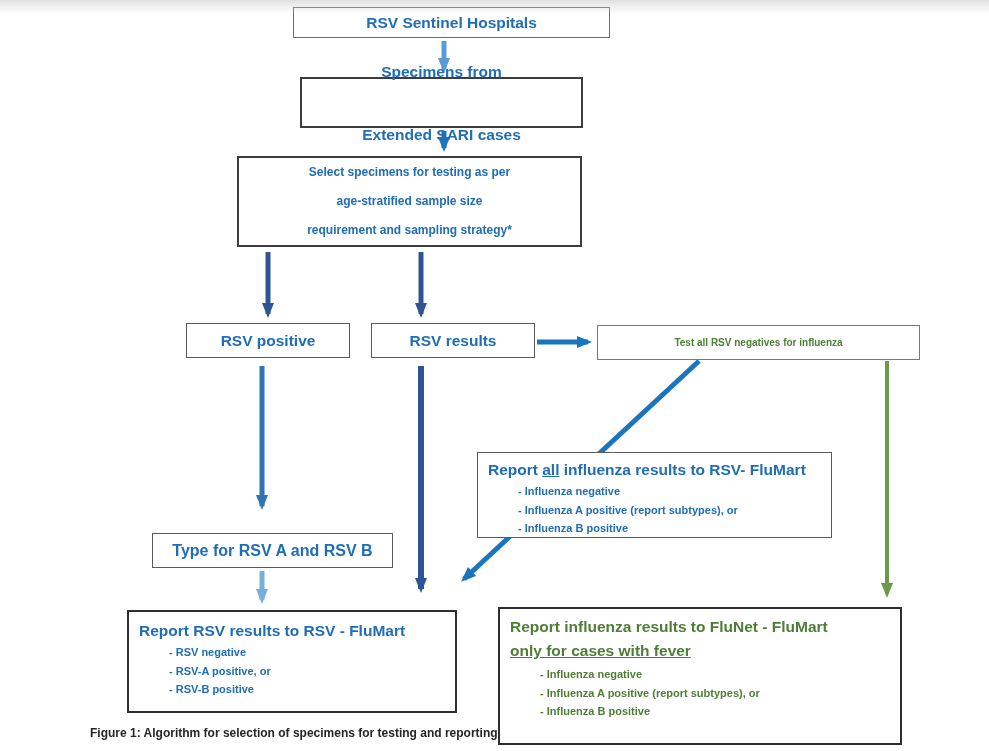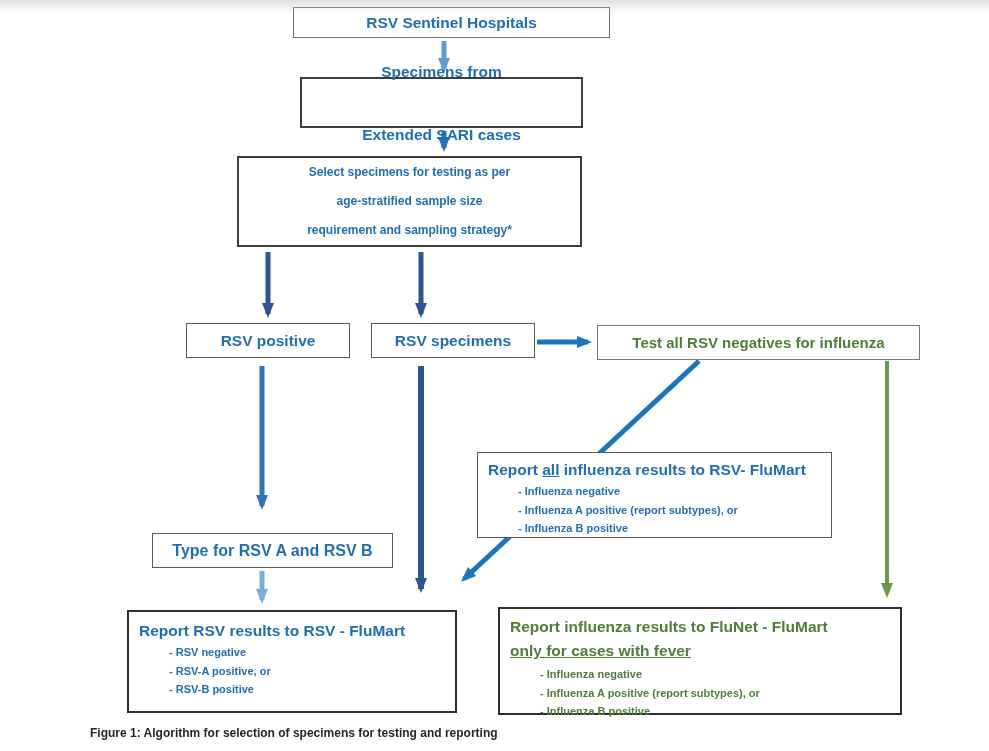--- a/index.html
+++ b/index.html
@@ -10,27 +10,27 @@
   .connectors{position:absolute;left:0;top:0;z-index:1;}
   .node{position:absolute;background:#ffffff;box-sizing:border-box;z-index:2;font-weight:700;}
   .center{display:flex;flex-direction:column;justify-content:center;text-align:center;}
   .txt-blue{color:#1F6DB5;}
   .txt-green{color:#4E7D35;}
   .b1{left:293px;top:7px;width:317px;height:31px;border:1.5px solid #6e6e6e;font-size:15.5px;}
   .b2{left:300px;top:77px;width:283px;height:51px;border:2px solid #3d3d3d;font-size:15.5px;line-height:23px;gap:40px;}
   .b3{left:237px;top:156px;width:345px;height:91px;border:2px solid #3d3d3d;font-size:12px;line-height:29px;}
   .b-pos{left:186px;top:323px;width:164px;height:35px;border:1.5px solid #5a5a5a;font-size:15.5px;}
   .b-neg{left:371px;top:323px;width:164px;height:35px;border:1.5px solid #5a5a5a;font-size:15.5px;}
-  .b-test{left:597px;top:325px;width:323px;height:35px;border:1.5px solid #787878;font-size:15px;}
+  .b-test{left:597px;top:325px;width:323px;height:35px;border:1.5px solid #787878;font-size:10px;}
   .b-type{left:152px;top:533px;width:241px;height:35px;border:1.5px solid #5a5a5a;font-size:16px;}
   .report .title{font-size:15.5px;line-height:21px;}
   .report .items{font-size:11px;line-height:18.5px;padding-left:30px;margin-top:2px;}
   .b-flu{left:477px;top:452px;width:355px;height:86px;border:1.5px solid #5a5a5a;padding:6px 10px;}
   .b-rsv{left:127px;top:610px;width:330px;height:103px;border:2px solid #2e2e2e;padding:8px 10px;}
-  .b-flunet{left:498px;top:607px;width:404px;height:108px;border:2px solid #2e2e2e;padding:6px 10px;}
+  .b-flunet{left:498px;top:607px;width:404px;height:138px;border:2px solid #2e2e2e;padding:6px 10px;}
   .b-flunet .title{line-height:24px;}
   .u{text-decoration:underline;}
   .caption{position:absolute;left:90px;top:726px;font-size:12px;font-weight:700;color:#262626;z-index:2;}
 </style>
 </head>
 <body>
 
 <div class="page">
 
   <svg class="connectors" width="989" height="751">
@@ -79,21 +79,21 @@
     <div>Select specimens for testing as per</div>
     <div>age-stratified sample size</div>
     <div>requirement and sampling strategy*</div>
   </div>
 
   <div class="node center txt-blue b-pos">
     <span>RSV positive</span>
   </div>
 
   <div class="node center txt-blue b-neg">
-    <span>RSV specimens</span>
+    <span>RSV results</span>
   </div>
 
   <div class="node center txt-green b-test">
     <span>Test all RSV negatives for influenza</span>
   </div>
 
   <div class="node center txt-blue b-type">
     <span>Type for RSV A and RSV B</span>
   </div>
 

